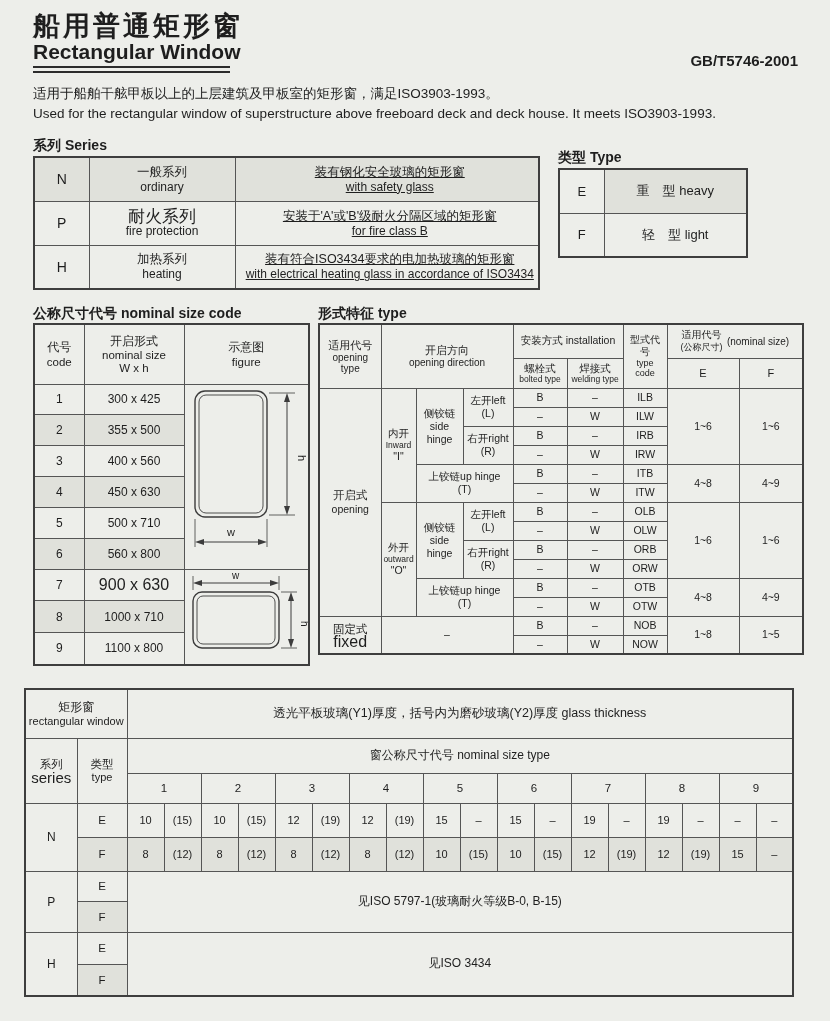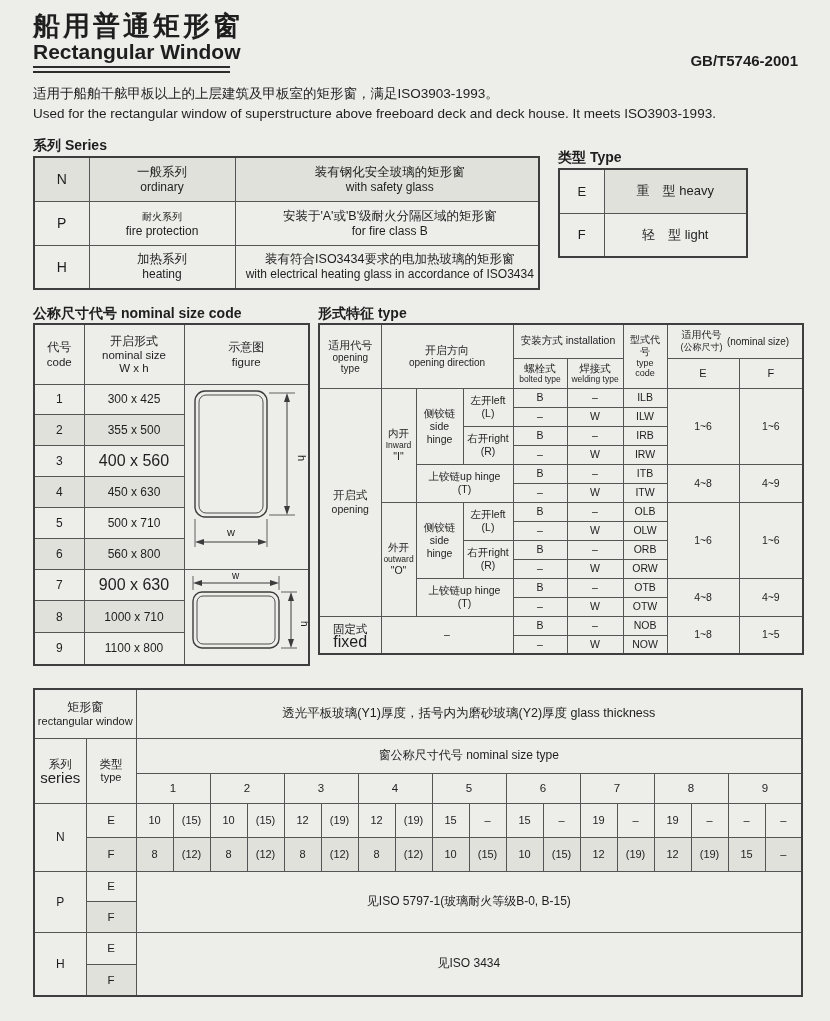--- a/index.html
+++ b/index.html
@@ -8,21 +8,21 @@
     background:#edeeea;color:#1e1e1e;
     font-family:"Liberation Sans","DejaVu Sans",sans-serif;
     -webkit-font-smoothing:antialiased;
   }
   .abs{position:absolute;}
   .b{font-weight:bold;}
   table.t{border-collapse:collapse;table-layout:fixed;}
   table.t{border:2px solid #3e3e3e;}
   table.t td{border:1px solid #555;text-align:center;vertical-align:middle;padding:0 2px;overflow:hidden;}
   .shade{background:#e0e1db;}
-  .left{text-align:right;padding-left:8px!important;}
+  .left{text-align:right;padding-left:8px!important;text-decoration:underline;}
   .sm{font-size:10.5px;line-height:13px;}
   .xs{font-size:8.5px;line-height:10px;}
   .stack{display:inline-flex;flex-direction:column;line-height:12px;}
   .fig-cell{padding:0!important;}
   .vcell{display:flex;flex-direction:column;justify-content:space-around;height:100%;}
   .doubleline{border-top:2px solid #2c2c2c;border-bottom:2px solid #2c2c2c;height:3px;}
   svg text{fill:#222;}
   svg line, svg rect{stroke:#3c3c3c;fill:none;}
   svg polygon{fill:#3c3c3c;stroke:none;}
 </style>
@@ -51,21 +51,21 @@
       <div style="font-size:12px;line-height:14px">ordinary</div>
     </td>
     <td class="shade left">
       <div style="font-size:12.5px;line-height:15px">装有钢化安全玻璃的矩形窗</div>
       <div style="font-size:12px;line-height:14px">with safety glass</div>
     </td>
   </tr>
   <tr style="height:44px">
     <td style="font-size:14px">P</td>
     <td>
-      <div style="font-size:10px;line-height:15px">耐火系列</div>
+      <div style="font-size:17px;line-height:15px">耐火系列</div>
       <div style="font-size:12px;line-height:14px">fire protection</div>
     </td>
     <td class="left">
       <div style="font-size:12.5px;line-height:15px">安装于'A'或'B'级耐火分隔区域的矩形窗</div>
       <div style="font-size:12px;line-height:14px">for fire class B</div>
     </td>
   </tr>
   <tr style="height:44px">
     <td style="font-size:14px">H</td>
     <td>
@@ -142,21 +142,21 @@
         <text x="42" y="151" font-size="11">w</text>
       </svg>
     </td>
   </tr>
   <tr style="height:30px">
     <td class="shade" style="font-size:12px">2</td>
     <td class="shade" style="font-size:12px">355 x 500</td>
   </tr>
   <tr style="height:30px">
     <td style="font-size:12px">3</td>
-    <td style="font-size:16px">400 x 560</td>
+    <td style="font-size:12px">400 x 560</td>
   </tr>
   <tr style="height:30px">
     <td class="shade" style="font-size:12px">4</td>
     <td class="shade" style="font-size:12px">450 x 630</td>
   </tr>
   <tr style="height:30px">
     <td style="font-size:12px">5</td>
     <td style="font-size:12px">500 x 710</td>
   </tr>
   <tr style="height:30px">
@@ -385,21 +385,21 @@
     <td rowspan="2" class="sm">1~5</td>
   </tr>
   <tr style="height:19px">
     <td class="sm">–</td>
     <td class="sm">W</td>
     <td class="sm">NOW</td>
   </tr>
 </tbody>
   </table>
 
-<table class="t abs" style="left:33px;top:688px;width:769px;">
+<table class="t abs" style="left:24px;top:688px;width:769px;">
   <colgroup>
     <col style="width:52px">
       <col style="width:50px">
     <col span="18" style="width:37px">
   </colgroup>
   <tbody>
       <tr style="height:49px">
     <td colspan="2">
       <div style="font-size:12px;line-height:15px">矩形窗</div>
       <div style="font-size:11px;line-height:13px">rectangular window</div>

